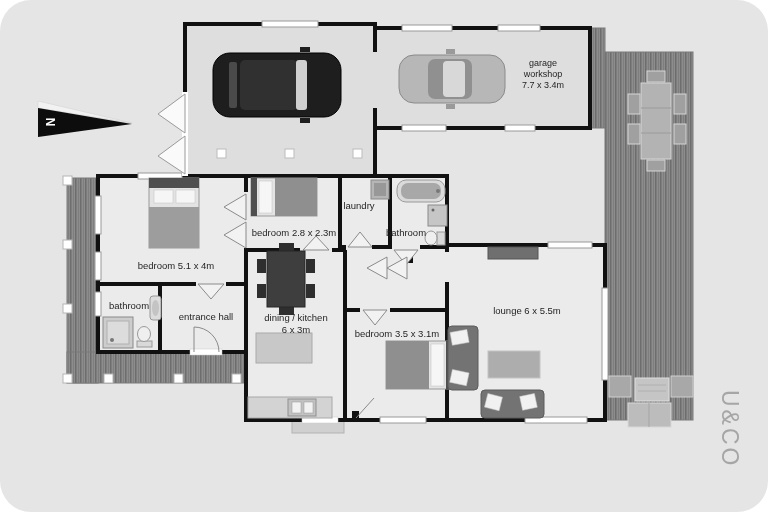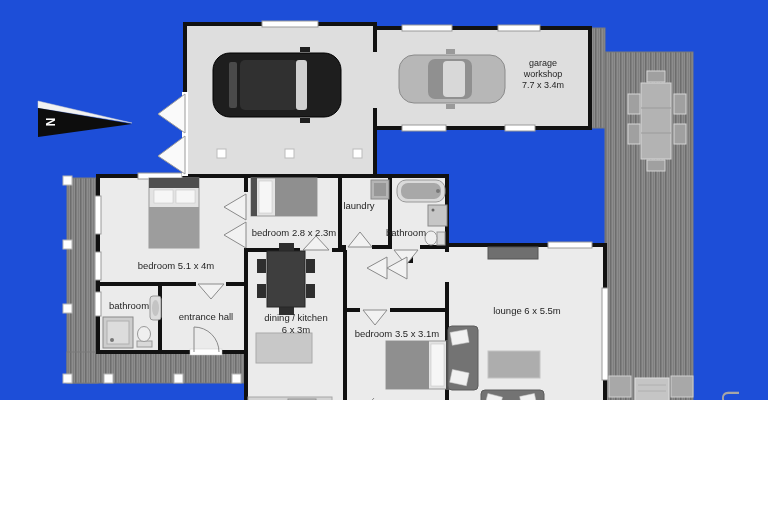--- a/index.html
+++ b/index.html
@@ -1,16 +1,16 @@
 <!DOCTYPE html>
 <html><head>
 <meta charset="utf-8">
 <style>
   html,body{margin:0;padding:0;background:#ffffff;}
-  .canvas{position:relative;width:768px;height:400px;background:#1d4ed8;overflow:hidden;}
+  .canvas{position:relative;width:768px;height:512px;background:#e5e5e5;overflow:hidden;border-radius:31px;}
   svg{display:block;}
   text{font-family:"Liberation Sans",sans-serif;}
   .room-label{fill:#1f1f1f;font-size:9.5px;}
   .garage-label{fill:#1f1f1f;font-size:9px;}
 </style>
 </head>
 <body>
 
 <div class="canvas">
 <svg width="768" height="512" viewBox="0 0 768 512">

